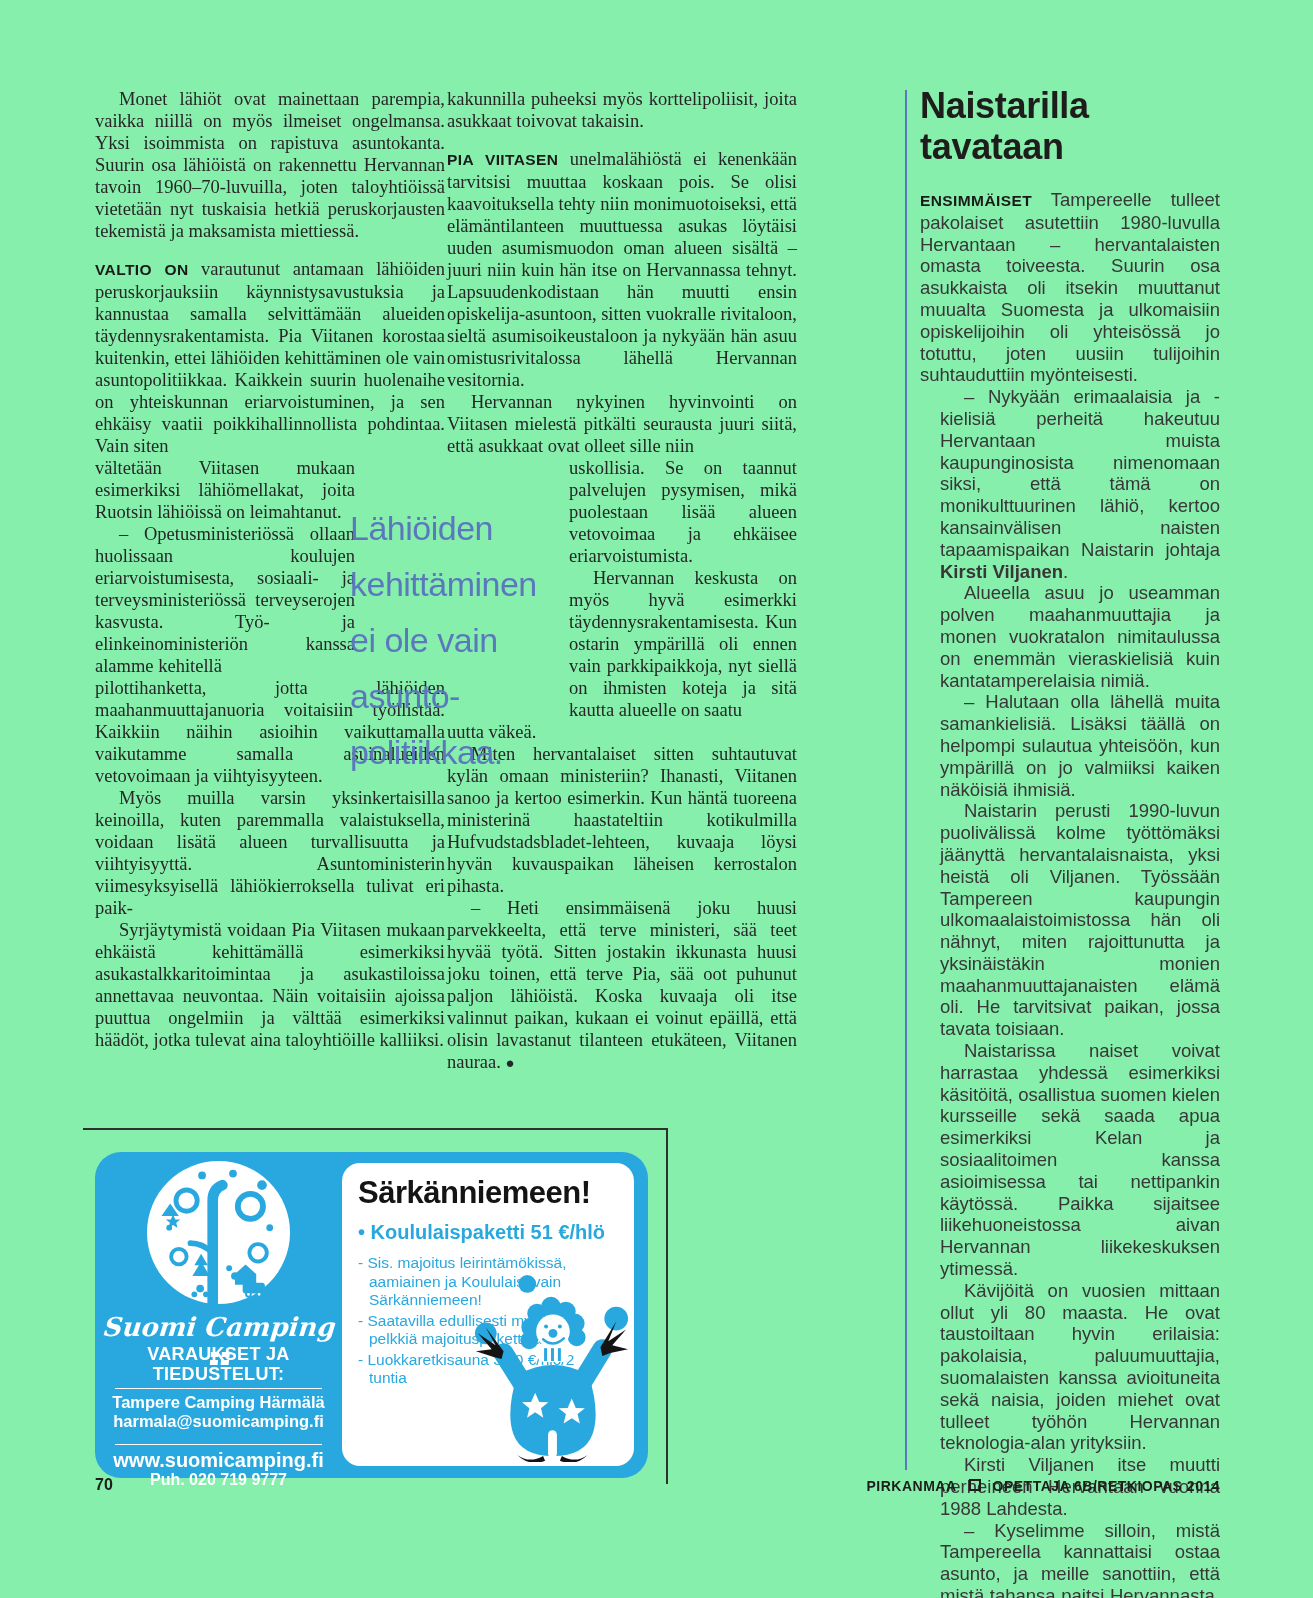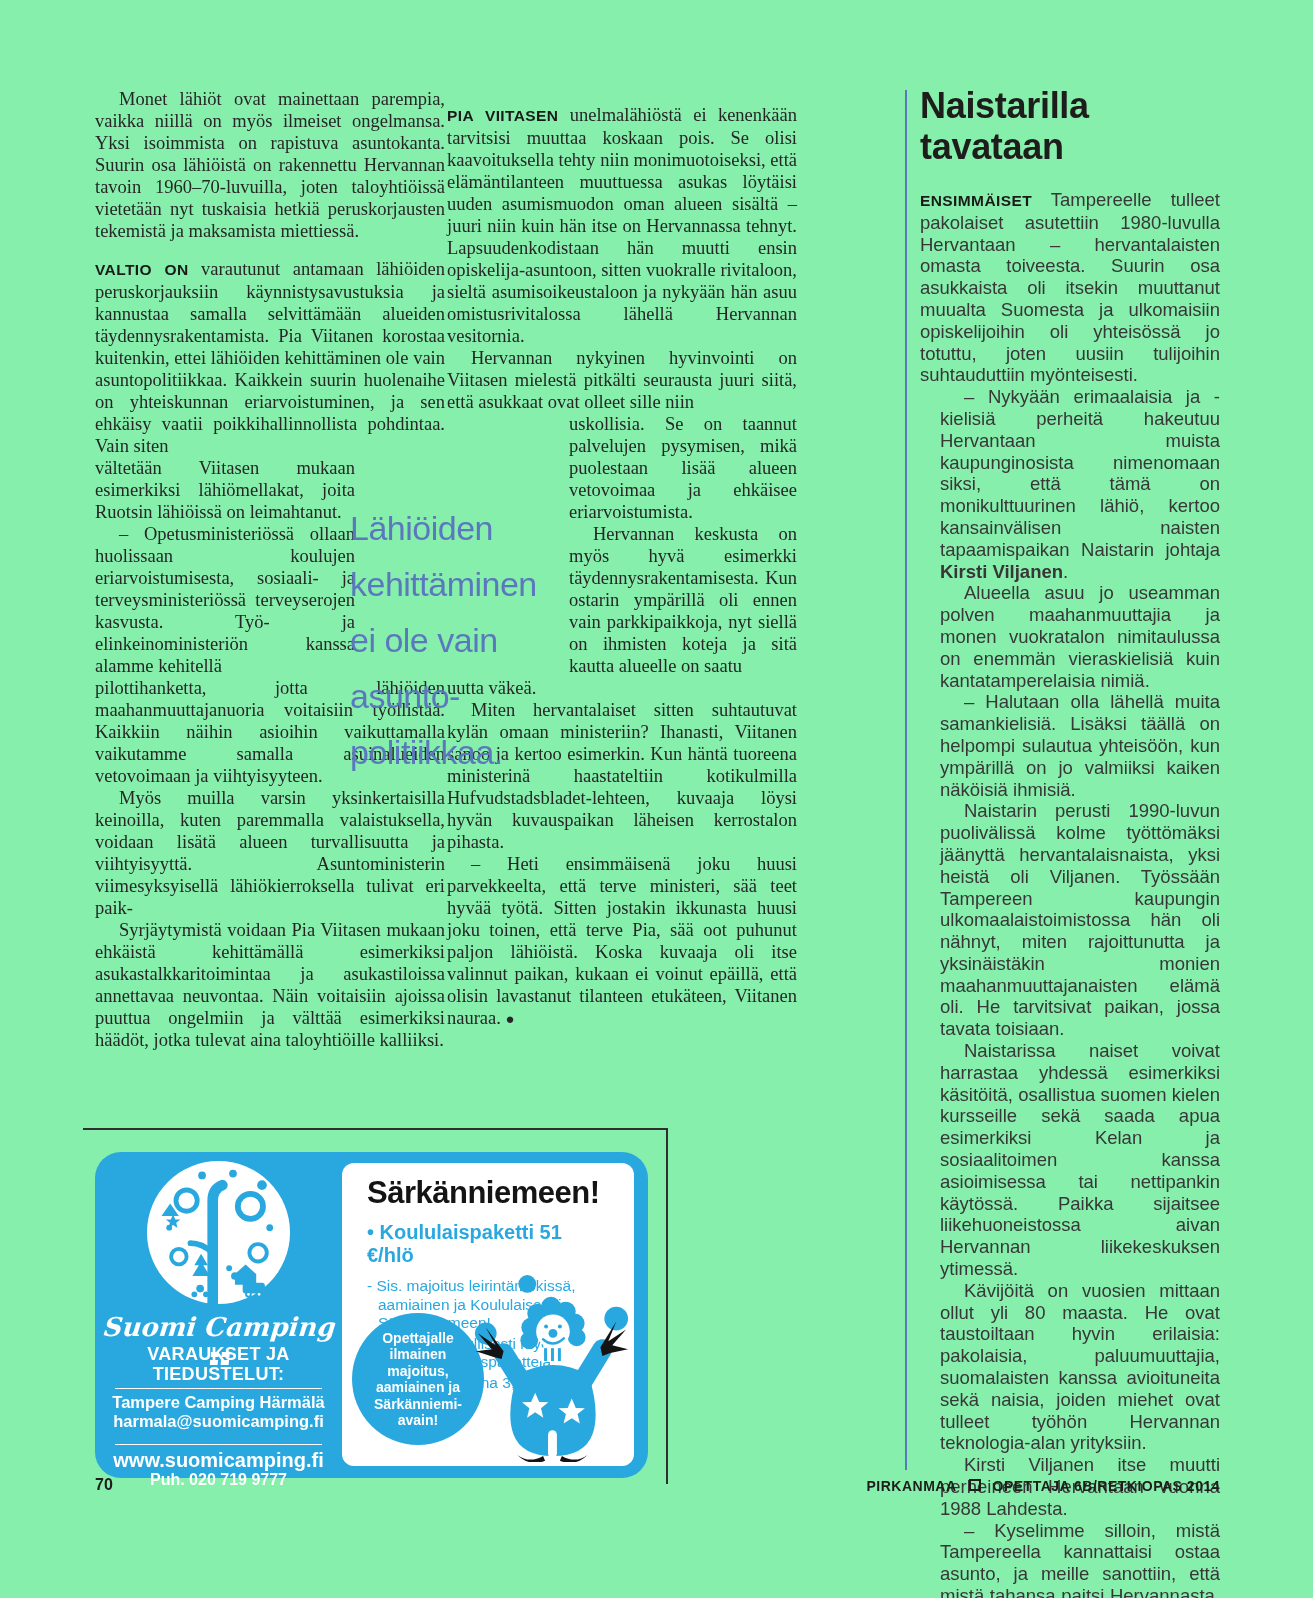--- a/index.html
+++ b/index.html
@@ -52,21 +52,21 @@
   .flag{display:inline-block;margin-left:6px;}
   .contact-heading{top:192px;font-weight:700;font-size:18px;line-height:20px;letter-spacing:.3px;}
   .ad-rule{position:absolute;left:20px;width:207px;height:0;border-top:1.5px solid #fff;}
   .r1{top:236px;} .r2{top:292px;}
   .contact-name{top:241px;font-weight:700;font-size:16.5px;}
   .contact-email{top:260px;font-weight:700;font-size:16.5px;}
   .contact-web{top:297px;font-weight:700;font-size:20px;}
   .contact-phone{top:319px;font-weight:700;font-size:16px;}
 
   .ad-panel{position:absolute;left:247px;top:11px;width:292px;height:303px;background:#fff;
-            border-radius:12px;padding:10px 25px;box-sizing:border-box;}
+            border-radius:18px;padding:10px 16px;box-sizing:border-box;}
   .ad-headline{font-size:31px;font-weight:700;color:#141414;letter-spacing:-0.5px;margin:2px 0 10px 0;}
   .ad-offer{color:#29a8df;font-weight:700;font-size:20px;margin-bottom:10px;}
   .ad-items{list-style:none;margin:0;padding:0;color:#29a8df;font-size:15.5px;line-height:18.5px;width:230px;}
   .ad-items li{padding-left:11px;text-indent:-11px;margin-bottom:2px;}
   .badge{position:absolute;left:10px;top:150px;width:132px;height:132px;border-radius:50%;
          background:#29a8df;color:#fff;display:flex;align-items:center;justify-content:center;
          text-align:center;font-weight:700;font-size:14px;line-height:16.5px;padding:12px;box-sizing:border-box;}
   .clown{position:absolute;right:0px;bottom:0px;}
 
   
@@ -87,20 +87,21 @@
     <div class="narrow">
       <p>vältetään Viitasen mukaan esimerkiksi lähiömellakat, joita Ruotsin lähiöissä on leimahtanut.</p>
       <p class="indent">– Opetusministeriössä ollaan huolissaan koulujen eriarvoistumisesta, sosiaali- ja terveysministeriössä terveyserojen kasvusta. Työ- ja elinkeinoministeriön kanssa alamme kehitellä</p>
     </div>
     <p>pilottihanketta, jotta lähiöiden maahanmuuttajanuoria voitaisiin työllistää. Kaikkiin näihin asioihin vaikuttamalla vaikutamme samalla asuinalueiden vetovoimaan ja viihtyisyyteen.</p>
     <p class="indent">Myös muilla varsin yksinkertaisilla keinoilla, kuten paremmalla valaistuksella, voidaan lisätä alueen turvallisuutta ja viihtyisyyttä. Asuntoministerin viimesyksyisellä lähiökierroksella tulivat eri paik-</p>
     <p class="indent">Syrjäytymistä voidaan Pia Viitasen mukaan ehkäistä kehittämällä esimerkiksi asukastalkkaritoimintaa ja asukastiloissa annettavaa neuvontaa. Näin voitaisiin ajoissa puuttua ongelmiin ja välttää esimerkiksi häädöt, jotka tulevat aina taloyhtiöille kalliiksi.</p>
   </div>
 
   <div class="col" id="col2">
+    <p>kakunnilla puheeksi myös korttelipoliisit, joita asukkaat toivovat takaisin.</p>
     <p class="pgap"><span class="leadin">PIA VIITASEN</span><span> unelmalähiöstä ei kenenkään tarvitsisi muuttaa koskaan pois. Se olisi kaavoituksella tehty niin monimuotoiseksi, että elämäntilanteen muuttuessa asukas löytäisi uuden asumismuodon oman alueen sisältä – juuri niin kuin hän itse on Hervannassa tehnyt. Lapsuudenkodistaan hän muutti ensin opiskelija-asuntoon, sitten vuokralle rivitaloon, sieltä asumisoikeustaloon ja nykyään hän asuu omistusrivitalossa lähellä Hervannan vesitornia.</span></p>
     <p class="indent">Hervannan nykyinen hyvinvointi on Viitasen mielestä pitkälti seurausta juuri siitä, että asukkaat ovat olleet sille niin</p>
     <div class="pushed">
       <p>uskollisia. Se on taannut palvelujen pysymisen, mikä puolestaan lisää alueen vetovoimaa ja ehkäisee eriarvoistumista.</p>
       <p class="indent">Hervannan keskusta on myös hyvä esimerkki täydennysrakentamisesta. Kun ostarin ympärillä oli ennen vain parkkipaikkoja, nyt siellä on ihmisten koteja ja sitä kautta alueelle on saatu</p>
     </div>
     <p>uutta väkeä.</p>
     <p class="indent">Miten hervantalaiset sitten suhtautuvat kylän omaan ministeriin? Ihanasti, Viitanen sanoo ja kertoo esimerkin. Kun häntä tuoreena ministerinä haastateltiin kotikulmilla Hufvudstadsbladet-lehteen, kuvaaja löysi hyvän kuvauspaikan läheisen kerrostalon pihasta.</p>
     <p class="indent"><span>– Heti ensimmäisenä joku huusi parvekkeelta, että terve ministeri, sää teet hyvää työtä. Sitten jostakin ikkunasta huusi joku toinen, että terve Pia, sää oot puhunut paljon lähiöistä. Koska kuvaaja oli itse valinnut paikan, kukaan ei voinut epäillä, että olisin lavastanut tilanteen etukäteen, Viitanen nauraa.</span> <span class="end-dot">●</span></p>
   </div>
@@ -182,23 +183,20 @@
     </div>
 
     <div class="ad-panel">
       <div class="ad-headline">Särkänniemeen!</div>
       <div class="ad-offer"><span>•</span> <span>Koululaispaketti 51 €/hlö</span></div>
       <ul class="ad-items">
         <li><span>- </span><span>Sis. majoitus leirintämökissä, aamiainen ja Koululaisavain Särkänniemeen!</span></li>
         <li><span>- </span><span>Saatavilla edullisesti myös pelkkiä majoituspaketteja.</span></li>
         <li><span>- </span><span>Luokkaretkisauna 3,50 €/hlö/2 tuntia</span></li>
       </ul>
-      <div class="badge">
-          <span>Opettajalle ilmainen majoitus, aamiainen ja Särkänniemi-avain!</span>
-        </div>
       <div class="clown">
         <svg width="168" height="198" viewBox="0 0 170 200">
           <g fill="#29a8df">
             <circle cx="20" cy="70" r="11"></circle>
             <circle cx="62" cy="20" r="9"></circle>
             <circle cx="152" cy="55" r="12"></circle>
           </g>
           <path d="M60 125 L38 90" stroke="#29a8df" stroke-width="20" stroke-linecap="round" fill="none"></path>
           <path d="M114 125 L138 86" stroke="#29a8df" stroke-width="20" stroke-linecap="round" fill="none"></path>
           <g fill="#141414">

